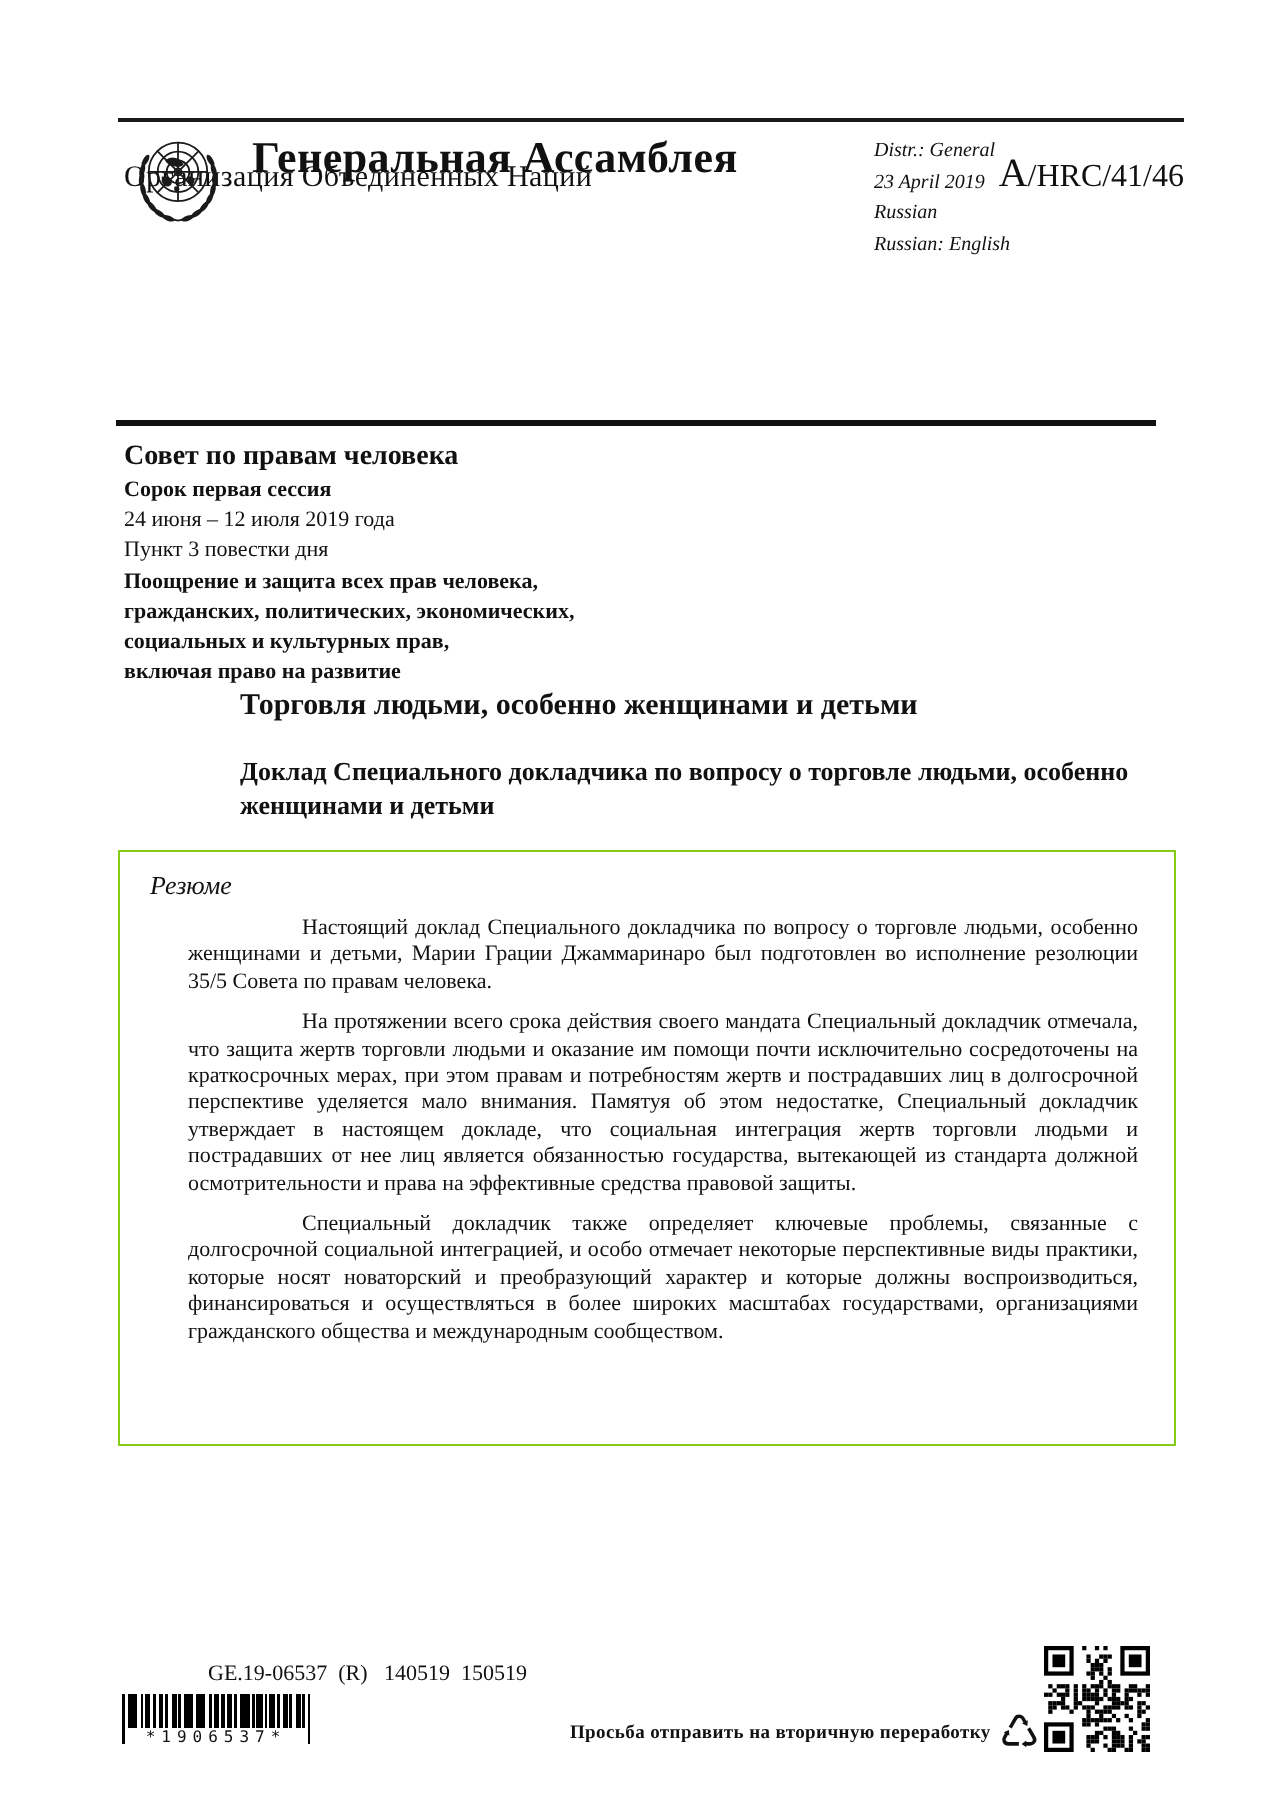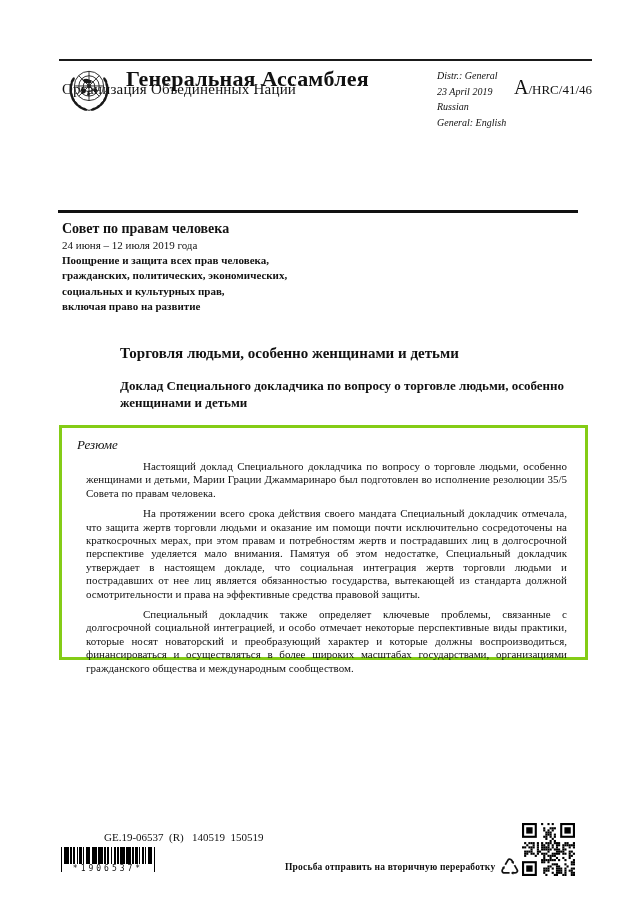--- a/index.html
+++ b/index.html
@@ -10,40 +10,40 @@
     background:#ffffff; overflow:hidden;
   }
   
   .header-row {
     position:absolute; left:62px; top:37px; width:530px;
     display:flex; justify-content:space-between; align-items:baseline;margin-top:39px;
   }
   .org-name { font-size:15px; letter-spacing:.2px; }
   .doc-symbol { display:flex; align-items:baseline; }
   .doc-symbol .big-a { font-size:20px; }
-  .doc-symbol .suffix { font-size:13px; }
+  .doc-symbol .suffix { font-size:16px; }
   .rule-thin { position:absolute; left:59px; top:59px; width:533px; height:2px; background:#1a1a1a; }
   .emblem { position:absolute; left:63px; top:64px; width:52px; height:54px; }
   .assembly-title { position:absolute; left:126px; top:66px; font-size:22px; font-weight:bold; letter-spacing:.2px; }
   .distr-block { position:absolute; left:437px; top:68px; font-size:10px; line-height:15.5px;font-style:italic; }
   .rule-thick { position:absolute; left:58px; top:210px; width:520px; height:3px; background:#111; }
   
   .session-block { position:absolute; left:62px; top:219px; font-size:11px; line-height:15.2px; }
   .council-name { font-size:14px; font-weight:bold; line-height:19px; }
   .bold-line { font-weight:bold; }
   
   .report-title { position:absolute; left:120px; top:345px; font-size:15px; font-weight:bold; }
   .report-subtitle { position:absolute; left:120px; top:377px; width:450px; font-size:13px; font-weight:bold; line-height:17px; }
   
   .summary-box {
-    position:absolute; left:59px; top:425px; width:529px; height:235px;
-    border:3px solid #84cc16; background:#fff;
+    position:absolute; left:59px; top:425px; width:529px; height:298px;
+    border:1px solid #84cc16; background:#fff;
   }
   .summary-label { font-size:13px; font-style:italic; margin:9px 0 0 15px; }
-  .summary-body { margin:7px 18px 0 24px; font-size:11px; line-height:13.4px; text-align:justify; }
+  .summary-body { margin:7px 18px 0 34px; font-size:11px; line-height:13.4px; text-align:justify; }
   .summary-body p { text-indent:57px; margin-top:7px; }
   .summary-body p:first-child { margin-top:0; }
   
   .ge-number { position:absolute; left:62px; top:831px; font-size:11px; white-space:pre;margin-left:42px; }
   .barcode { position:absolute; left:61px; top:847px; width:94px; height:25px;
     background:
       repeating-linear-gradient(90deg,#000 0 1.4px,rgba(0,0,0,0) 1.4px 3.1px),
       repeating-linear-gradient(90deg,#000 0 1px,rgba(0,0,0,0) 1px 6.3px),
       repeating-linear-gradient(90deg,rgba(0,0,0,0) 0 4.7px,#000 4.7px 6.9px);
   }
@@ -109,28 +109,30 @@
       </g>
     </svg>
   </div>
 
   <div class="assembly-title">Генеральная Ассамблея</div>
 
   <div class="distr-block">
     <div>Distr.: General</div>
     <div>23 April 2019</div>
     <div>Russian</div>
-    <div>General: English</div>
+    <div>Russian: English</div>
   </div>
 
   <div class="rule-thick"></div>
 
   <div class="session-block">
     <div class="council-name">Совет по правам человека</div>
+    <div class="bold-line">Сорок первая сессия</div>
     <div>24 июня – 12 июля 2019 года</div>
+    <div>Пункт 3 повестки дня</div>
     <div class="bold-line">Поощрение и защита всех прав человека,</div>
     <div class="bold-line">гражданских, политических, экономических,</div>
     <div class="bold-line">социальных и культурных прав,</div>
     <div class="bold-line">включая право на развитие</div>
   </div>
 
   <div class="report-title">Торговля людьми, особенно женщинами и детьми</div>
   <div class="report-subtitle">Доклад Специального докладчика по вопросу о торговле людьми, особенно женщинами и детьми</div>
 
   <div class="summary-box">

